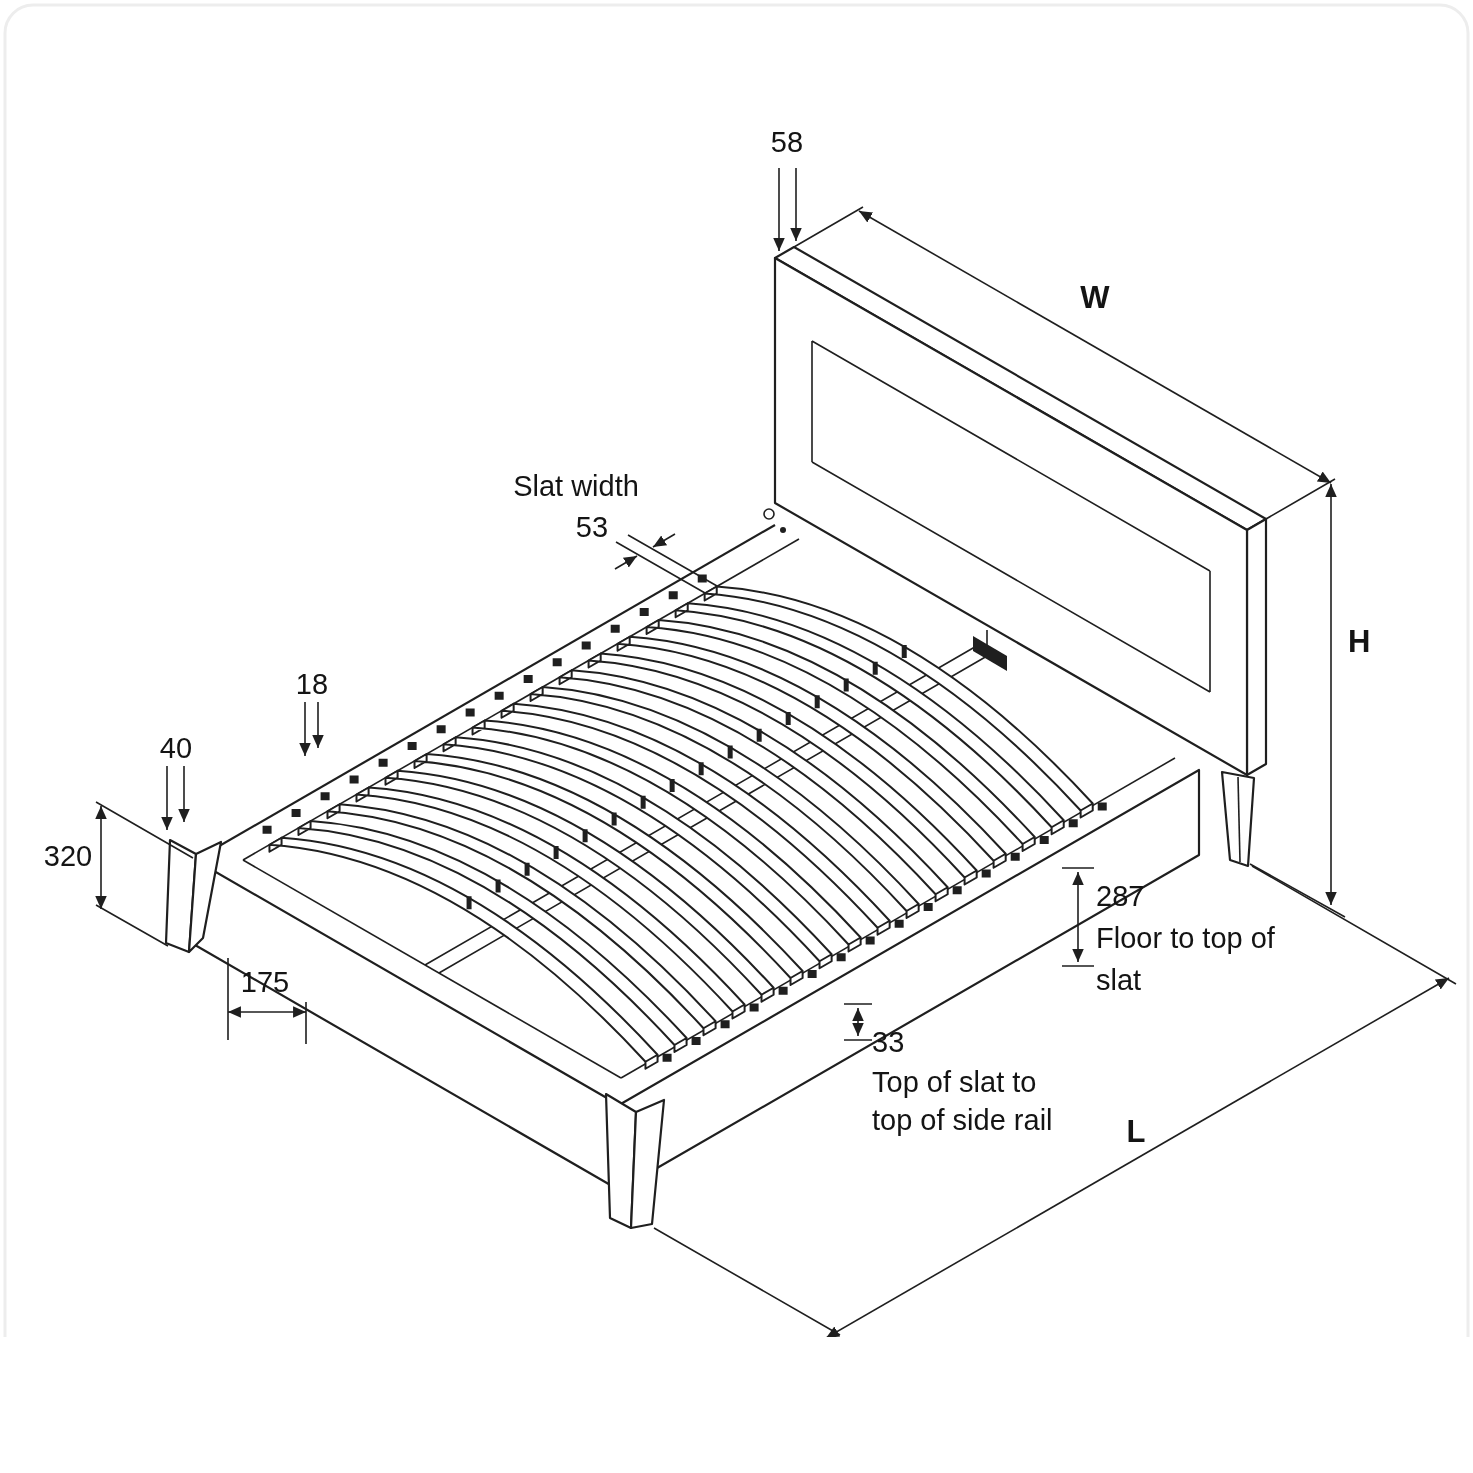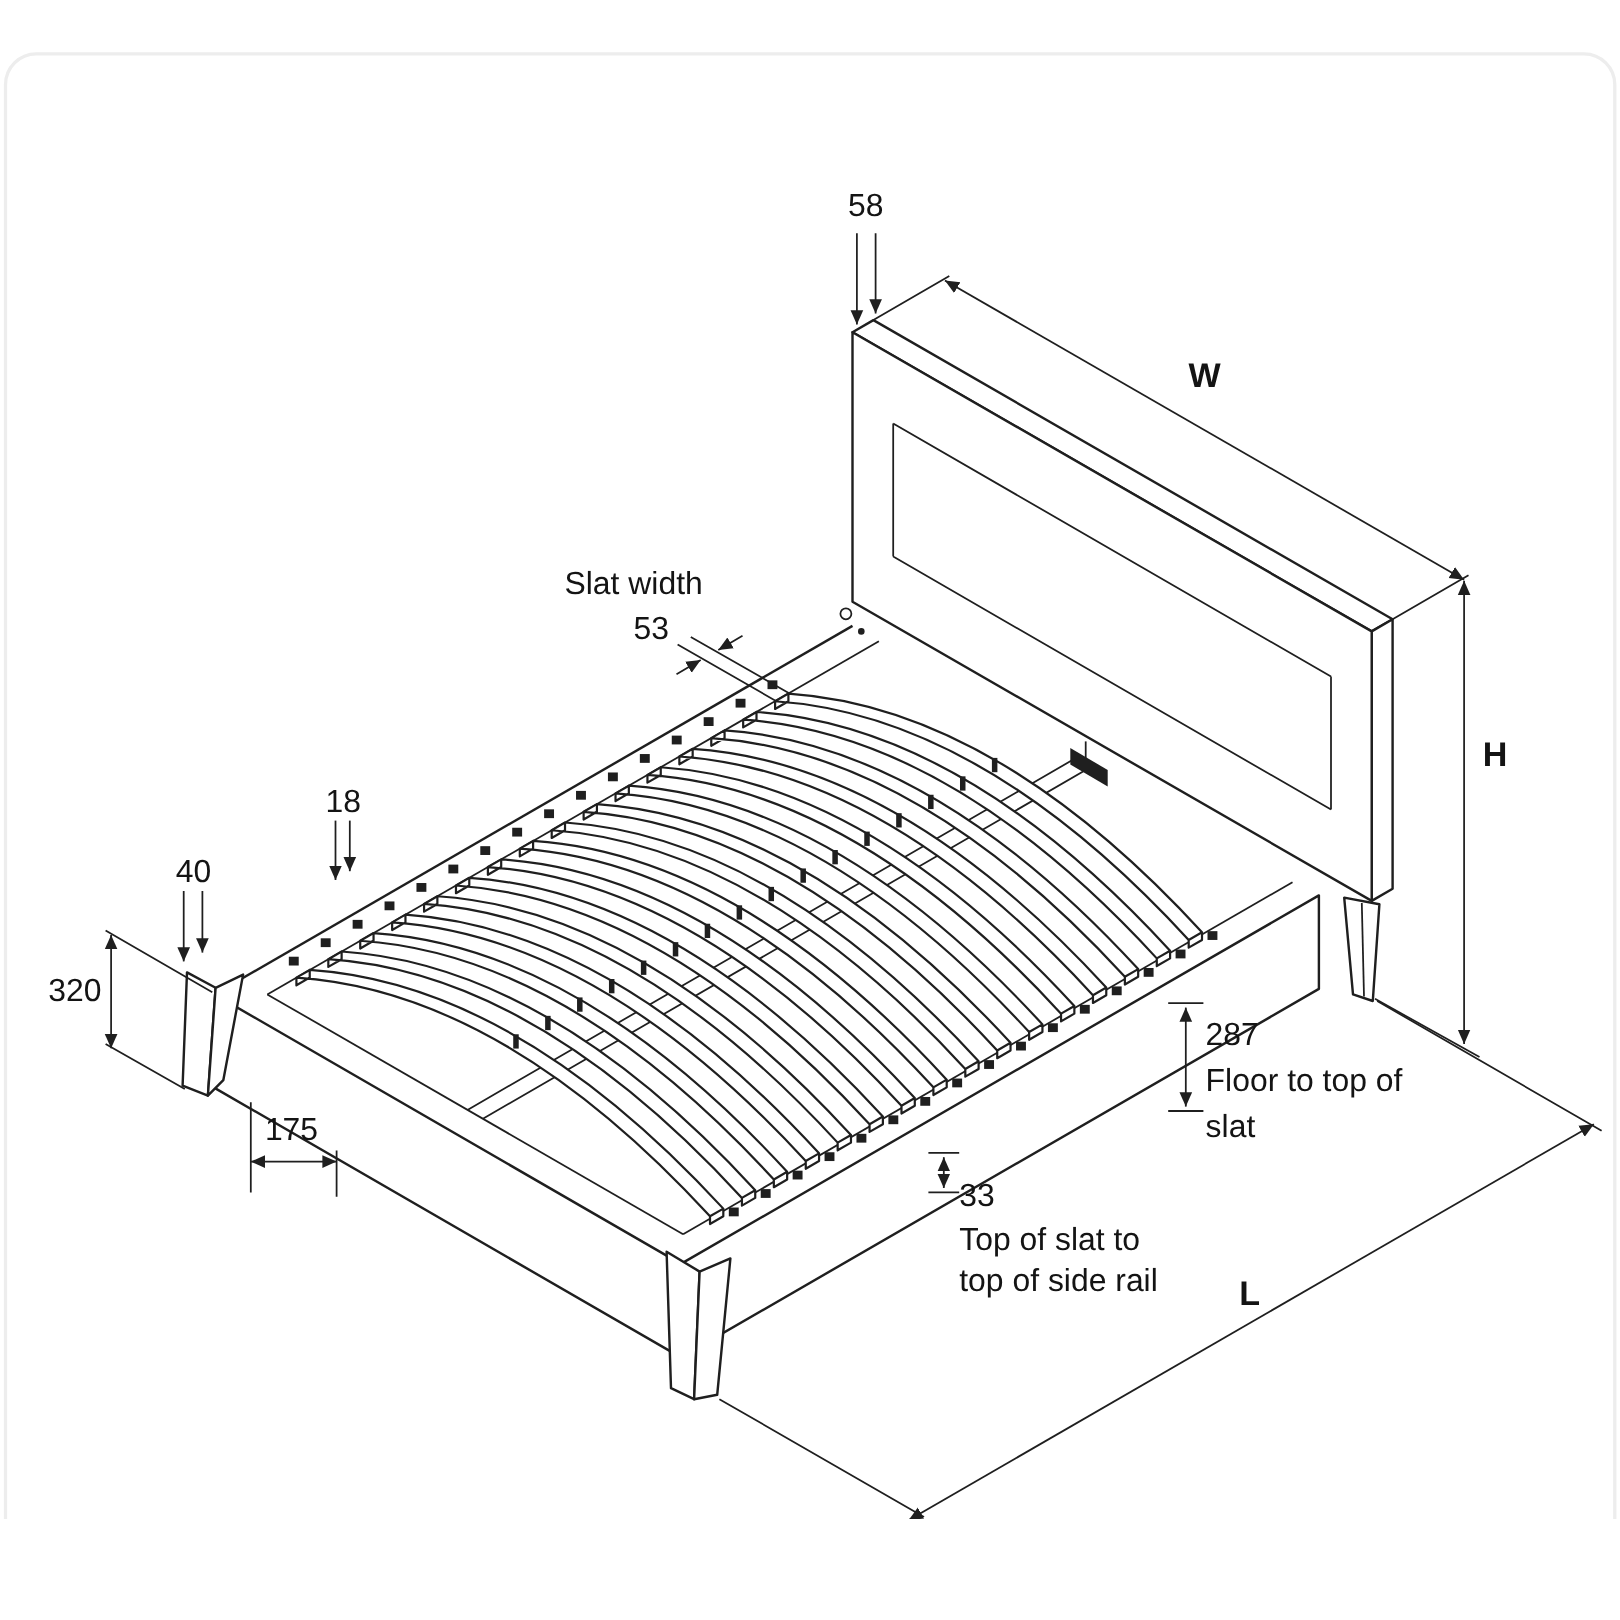--- a/index.html
+++ b/index.html
@@ -1,16 +1,16 @@
 <!DOCTYPE html>
 <html><head>
 <meta charset="utf-8">
 <style>
   html,body{margin:0;padding:0;background:#fff;}
-  .canvas{position:relative;width:1473px;height:1337px;background:#ffffff;overflow:hidden;margin-top:44px;}
+  .canvas{position:relative;width:1473px;height:1337px;background:#ffffff;overflow:hidden;}
   svg{position:absolute;left:0;top:0;}
   svg text{font-family:"Liberation Sans","DejaVu Sans",sans-serif;fill:#141414;}
   .num{font-size:29px;}
   .lbl{font-size:31px;font-weight:bold;}
   .note{font-size:29px;}
   .thin{stroke:#1f1f1f;stroke-width:1.6;fill:none;}
   .main{stroke:#1f1f1f;stroke-width:2.2;fill:none;stroke-linejoin:round;}
   .mainf{stroke:#1f1f1f;stroke-width:2.2;fill:#ffffff;stroke-linejoin:round;}
 </style>
 </head>

